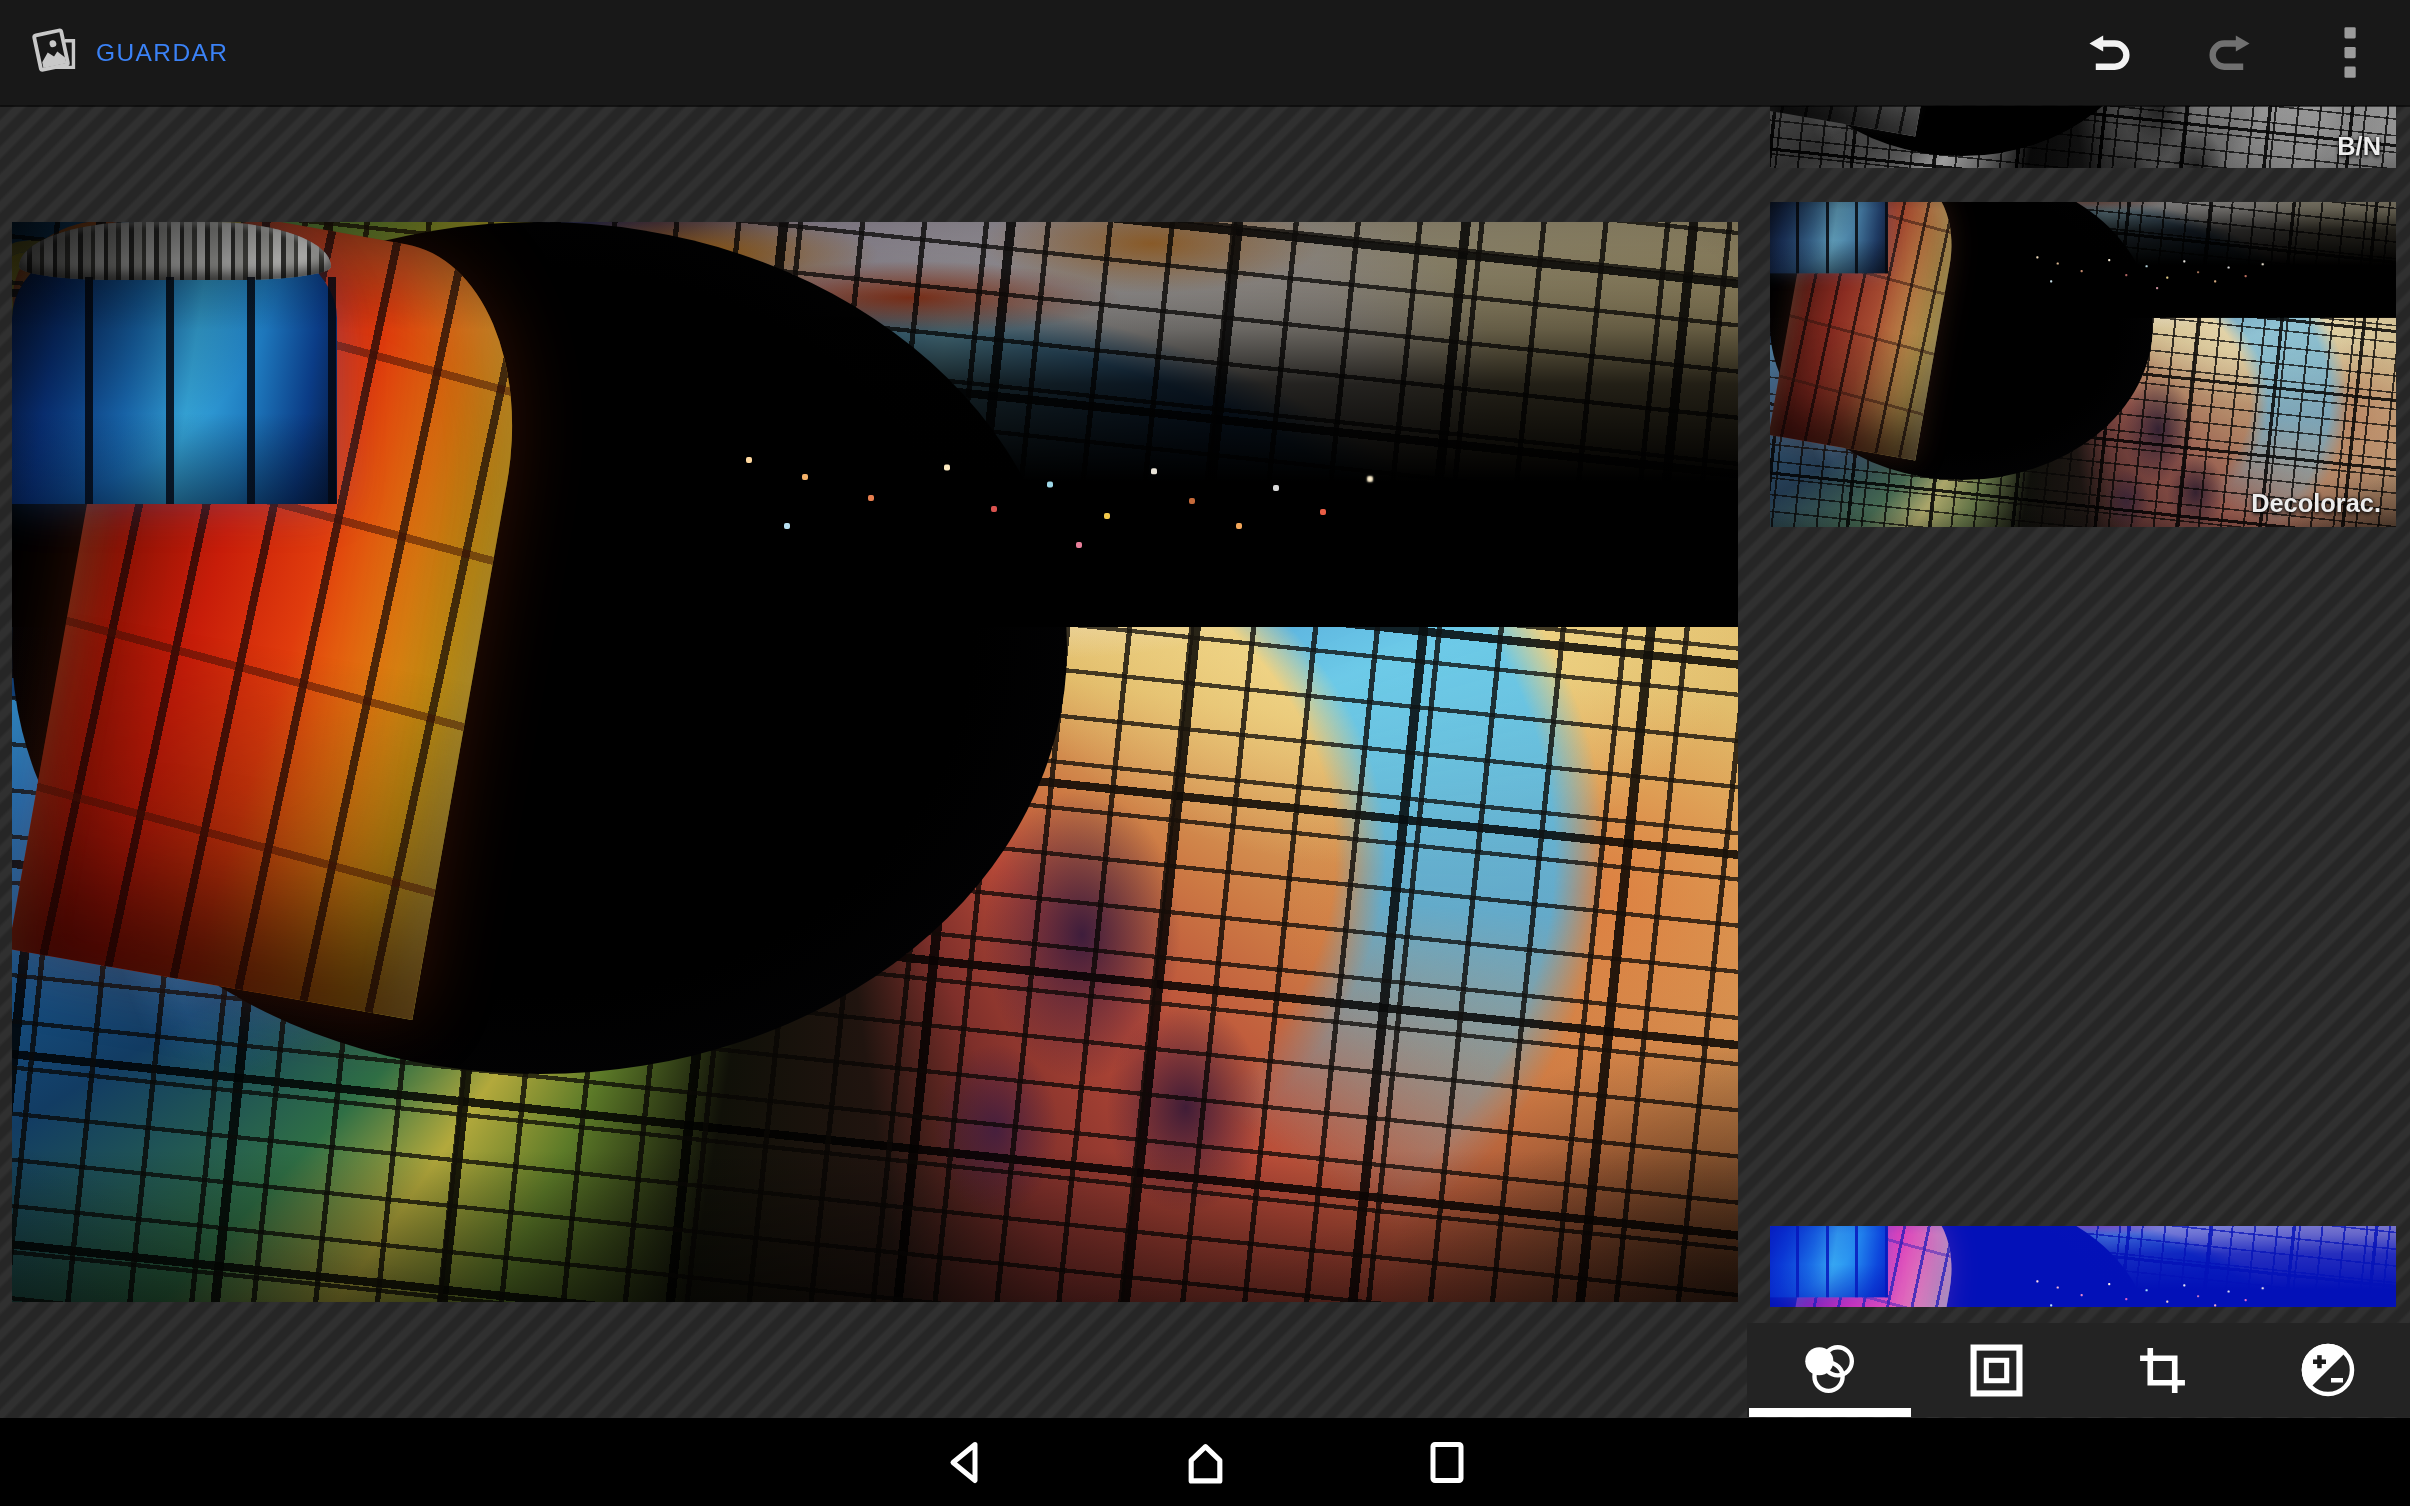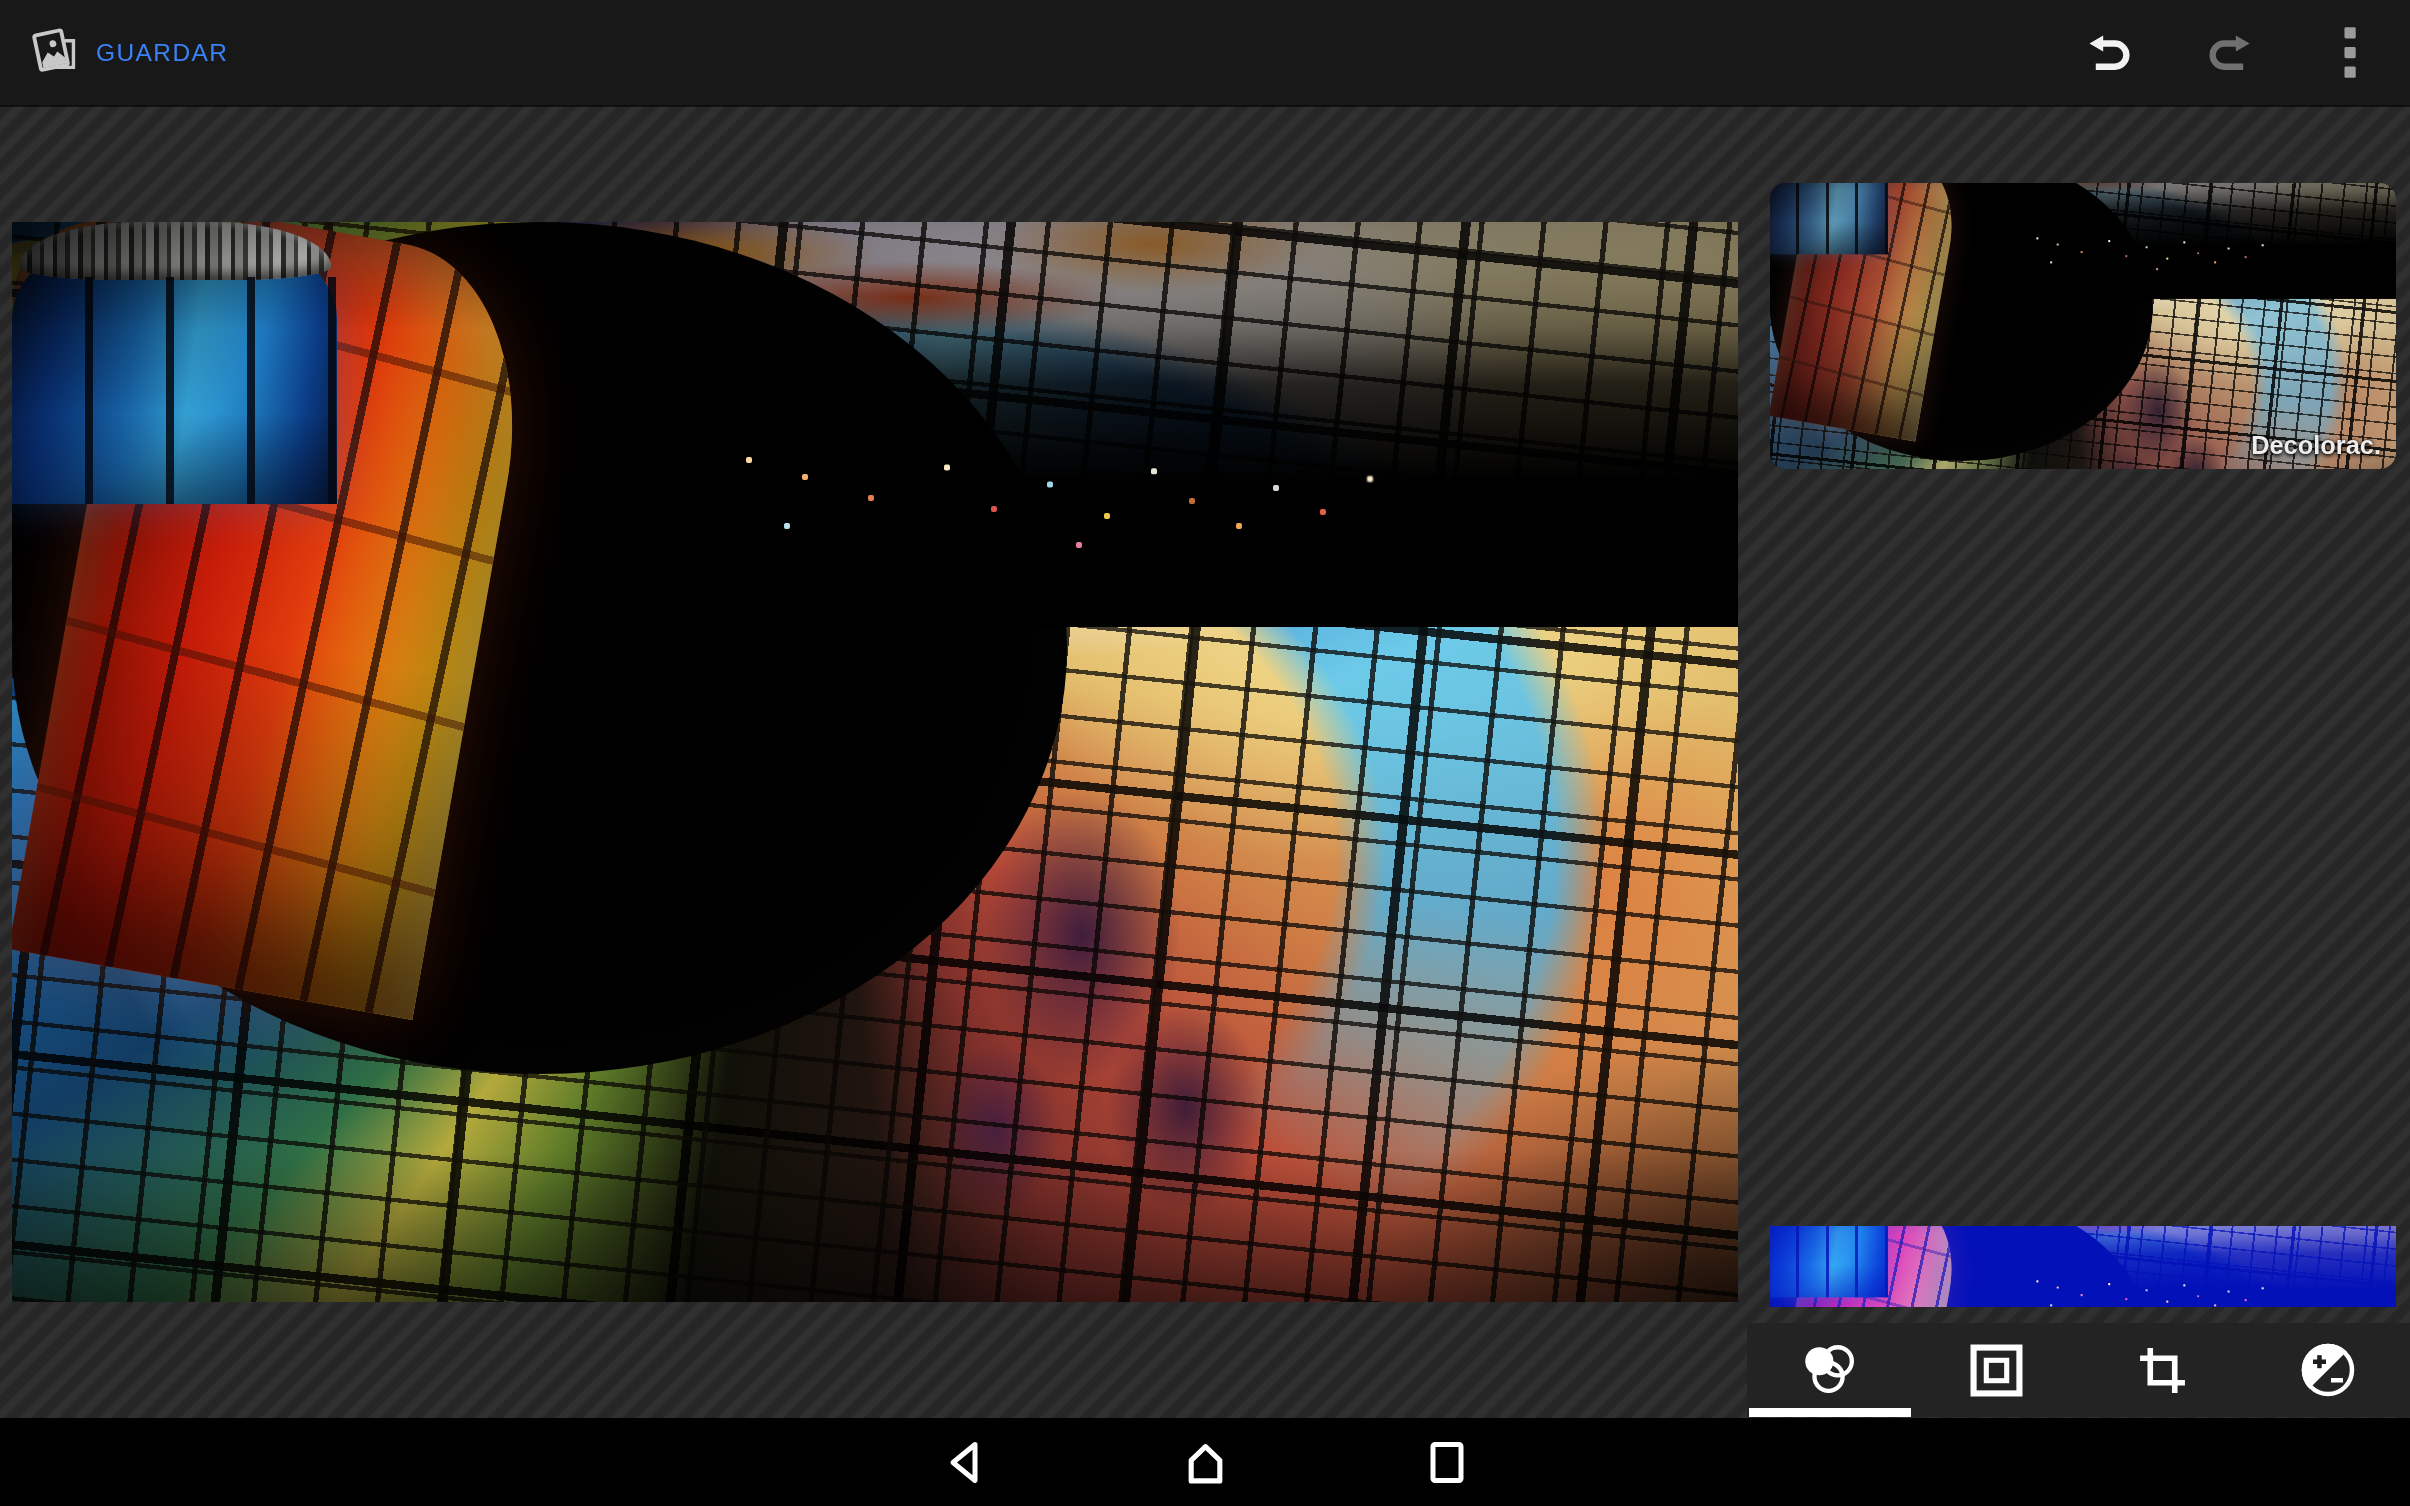--- a/index.html
+++ b/index.html
@@ -113,21 +113,21 @@
   .gp-vignette { background:
     radial-gradient(ellipse 130% 115% at 45% 40%, transparent 52%, rgba(0,0,0,.35) 72%, rgba(0,0,0,.82) 94%),
     linear-gradient(to bottom, rgba(0,0,0,.45), transparent 10%),
     linear-gradient(to top, rgba(0,0,0,.55), transparent 14%),
     radial-gradient(ellipse 395px 395px at 0% 0%, rgba(0,0,0,.8), transparent 70%),
     radial-gradient(ellipse 471px 358px at 100% 100%, rgba(0,0,0,.65), transparent 75%); }
 
   
   .filter-row { position:absolute; left:1770px; width:626px; overflow:hidden; background:#0c0c0c; z-index:12; isolation:isolate; }
   .row-1 { top:106px; height:62px; }
-  .row-2 { top:183px; height:286px;border-radius:16px; }
+  .row-2 { top:202px; height:325px; }
   .row-3 { top:535px; height:325px; }
   .row-4 { top:880px; height:325px; }
   .row-5 { top:1226px; height:81px; }
 
   .photo-wrap { position:absolute; left:0; top:-31px; width:626px; height:392px; }
   .row-1 .photo-wrap { top:-259px; }
   .photo-wrap .dome-photo { transform:scale(0.3628); transform-origin:0 0; }
 
   [data-filter="bw"] .photo-wrap      { filter:grayscale(1) brightness(.95) contrast(1.05); }
   [data-filter="decolor"] .photo-wrap { filter:saturate(.55); }
@@ -209,20 +209,39 @@
   <div class="gp-sun"></div>
   <div class="gp-grid"></div>
   <div class="gp-dome"></div>
   <div class="gp-station"></div>
   <div class="gp-col-red"></div>
   <div class="gp-col-blue"></div>
   <div class="gp-vignette"></div>
 </div>
   </main>
 
+  <div class="filter-row row-1" data-filter="bw">
+    <div class="photo-wrap">
+        <div class="dome-photo">
+  <div class="gp-glass"></div>
+  <div class="gp-wave"></div>
+  <div class="gp-flames"></div>
+
+  <div class="gp-splash"></div>
+
+  <div class="gp-grid"></div>
+  <div class="gp-dome"></div>
+
+  <div class="gp-col-red"></div>
+
+  <div class="gp-vignette"></div>
+</div>
+      </div>
+    <span class="filter-label">B/N</span>
+  </div>
 
   <div class="filter-row row-2" data-filter="decolor">
     <div class="photo-wrap">
         <div class="dome-photo">
   <div class="gp-glass"></div>
   <div class="gp-wave"></div>
   <div class="gp-flames"></div>
   <div class="gp-corner-bl"></div>
   <div class="gp-band-green"></div>
   <div class="gp-splash"></div>

